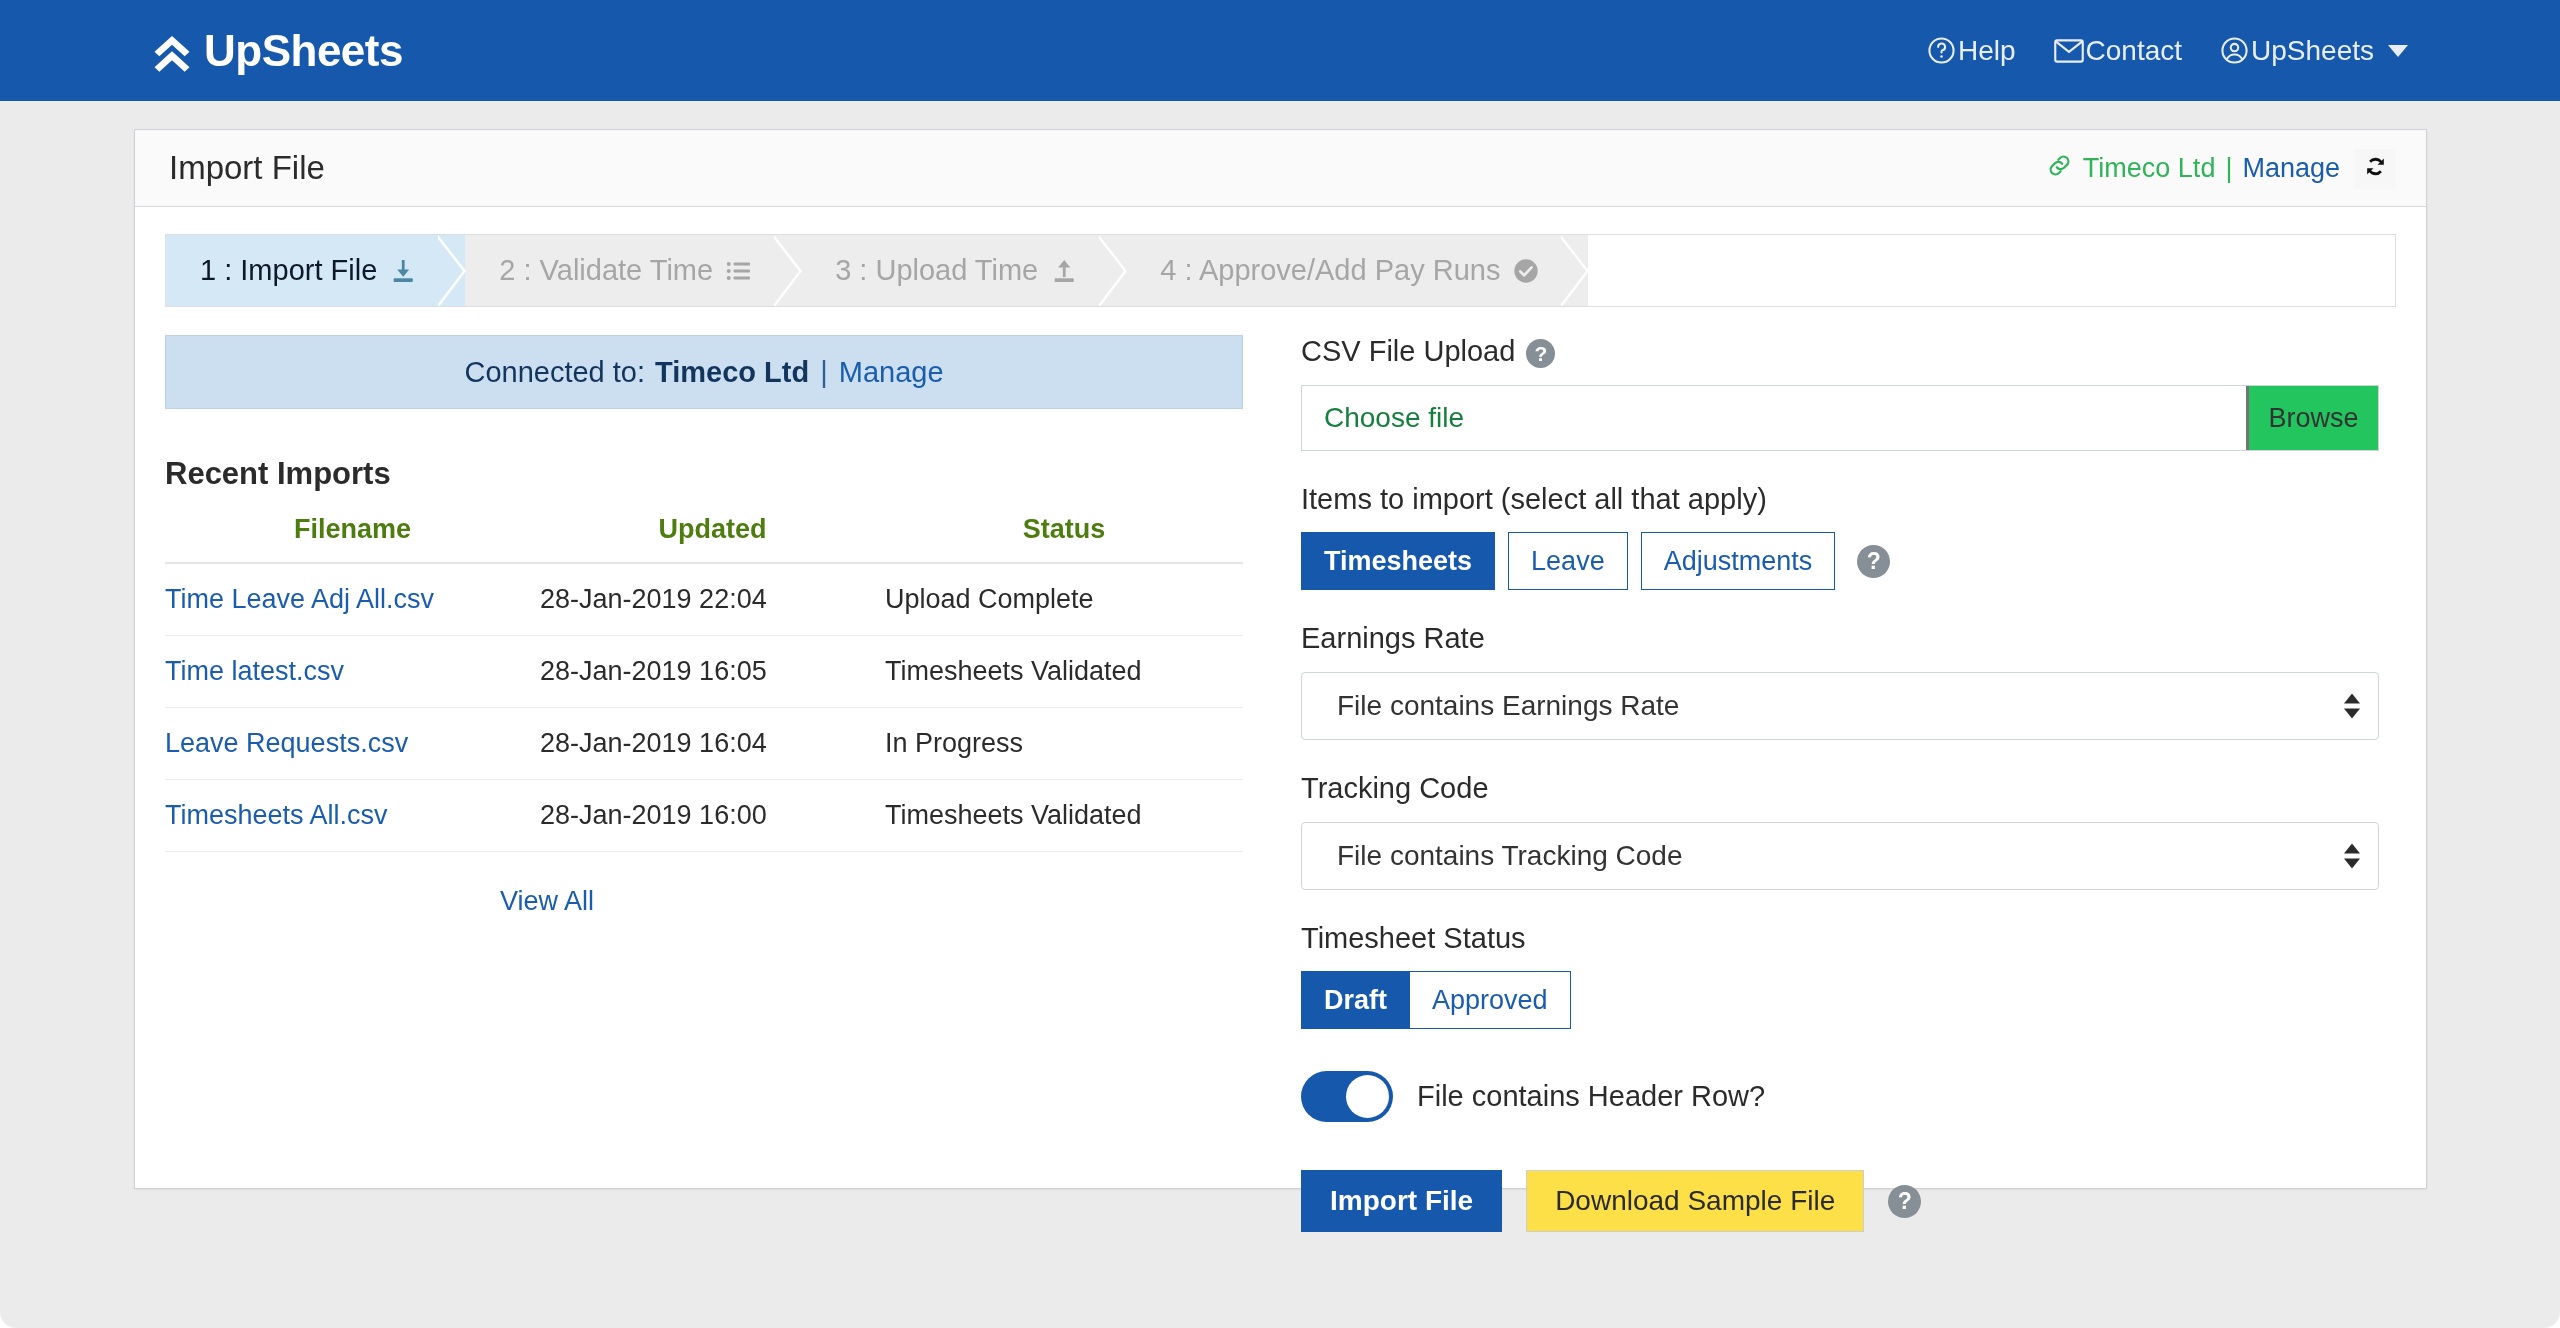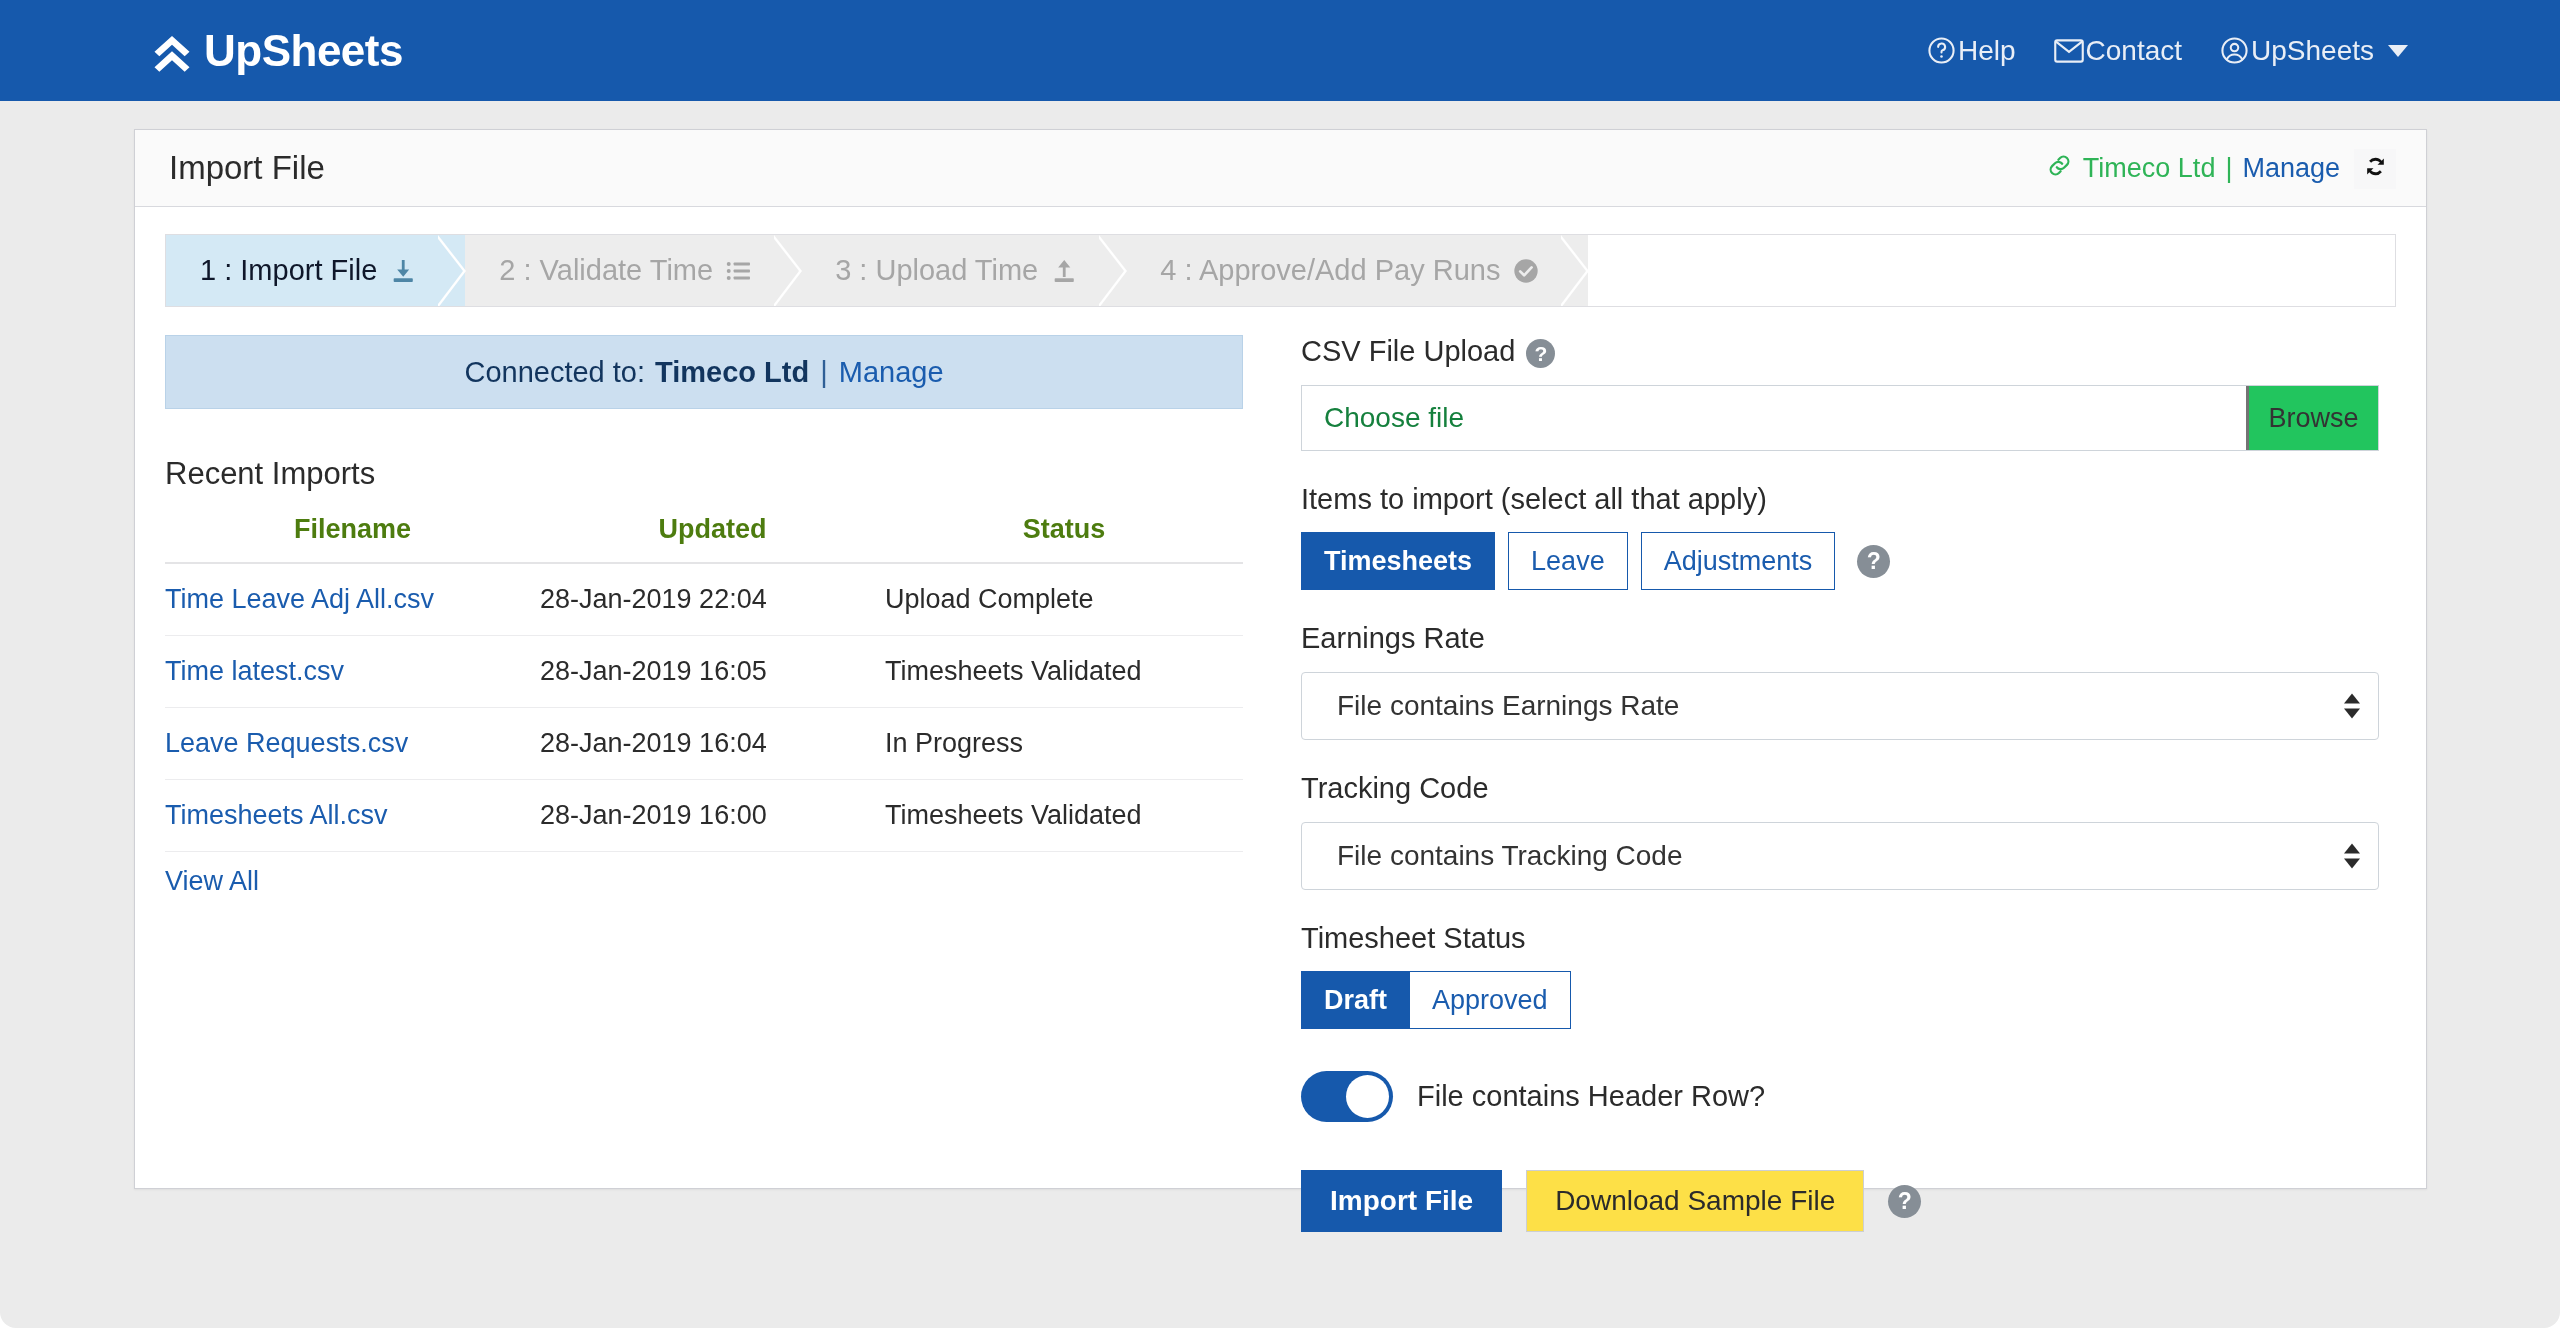--- a/index.html
+++ b/index.html
@@ -157,21 +157,21 @@
     gap: 0;
     white-space: nowrap;
   }
   .alert-connected .bold { font-weight: 700; margin-left: 10px; }
   .alert-connected .bar { color: #2f5f96; margin: 0 11px; }
   .alert-connected .lnk { color: #1a5cae; cursor: pointer; }
 
   
   .section-heading {
     margin-top: 47px;
-    font-size: 31px; color: #2b2b2b; font-weight: 400;
+    font-size: 31px; color: #2b2b2b; font-weight: 700;
   }
   table.imports {
     margin-top: 22px;
     width: 100%;
     border-collapse: collapse;
     font-size: 27px;
   }
   table.imports th {
     text-align: center;
     font-weight: 700;
@@ -182,22 +182,22 @@
   table.imports td {
     padding: 20px 0 20px 0;
     border-bottom: 1px solid #ececee;
     color: #2b2b2b;
     white-space: nowrap;
   }
   table.imports td.fname a { color: #1a5cae; text-decoration: none; cursor: pointer; }
   .col-fname { width: 375px; }
   .col-updated { width: 345px; }
   .viewall-row {
-    margin-top: 14px;
-    text-align: left;
+    margin-top: 34px;
+    text-align: center;
     padding-right: 314px;
   }
   .viewall-row a { color: #1a5cae; font-size: 27px; text-decoration: none; cursor: pointer; }
 
   
   .field-label {
     font-size: 29px; color: #2b2b2b;
     display: flex; align-items: flex-end; gap: 11px;
     white-space: nowrap;
   }

